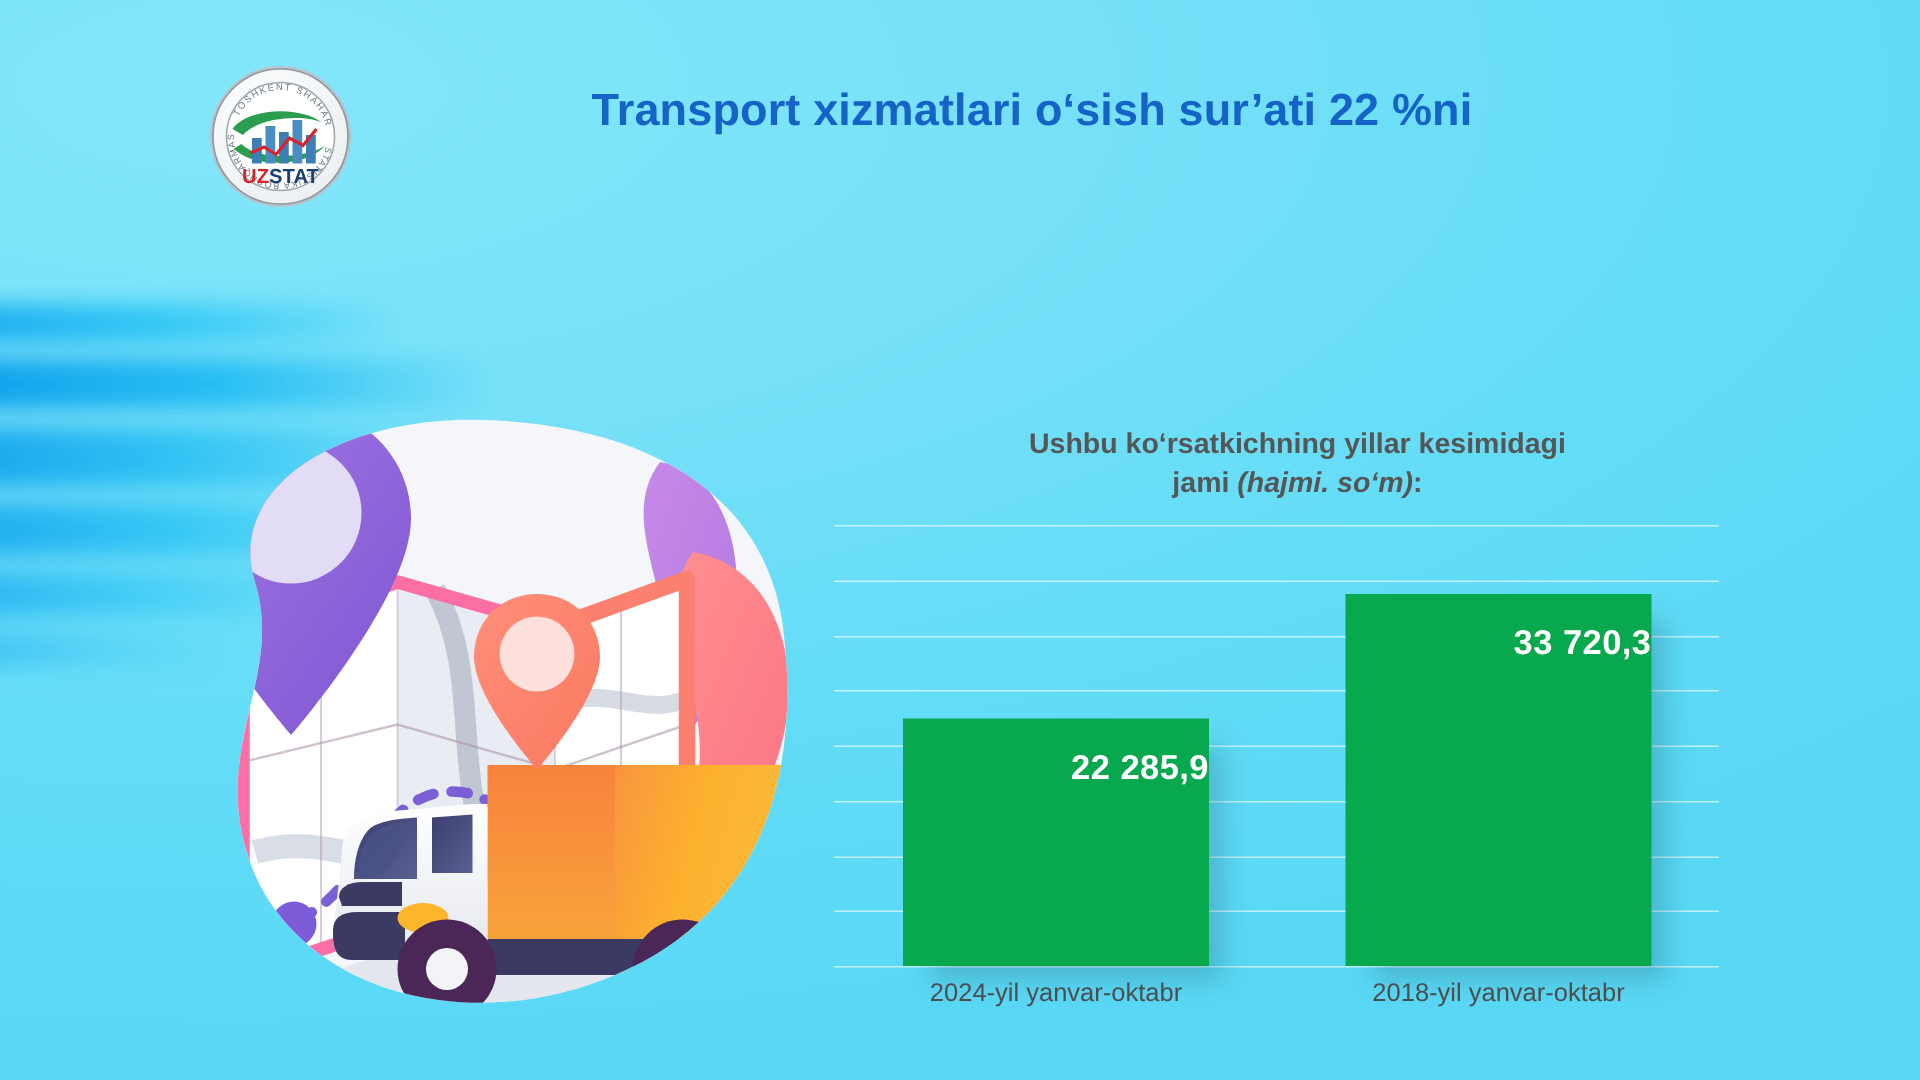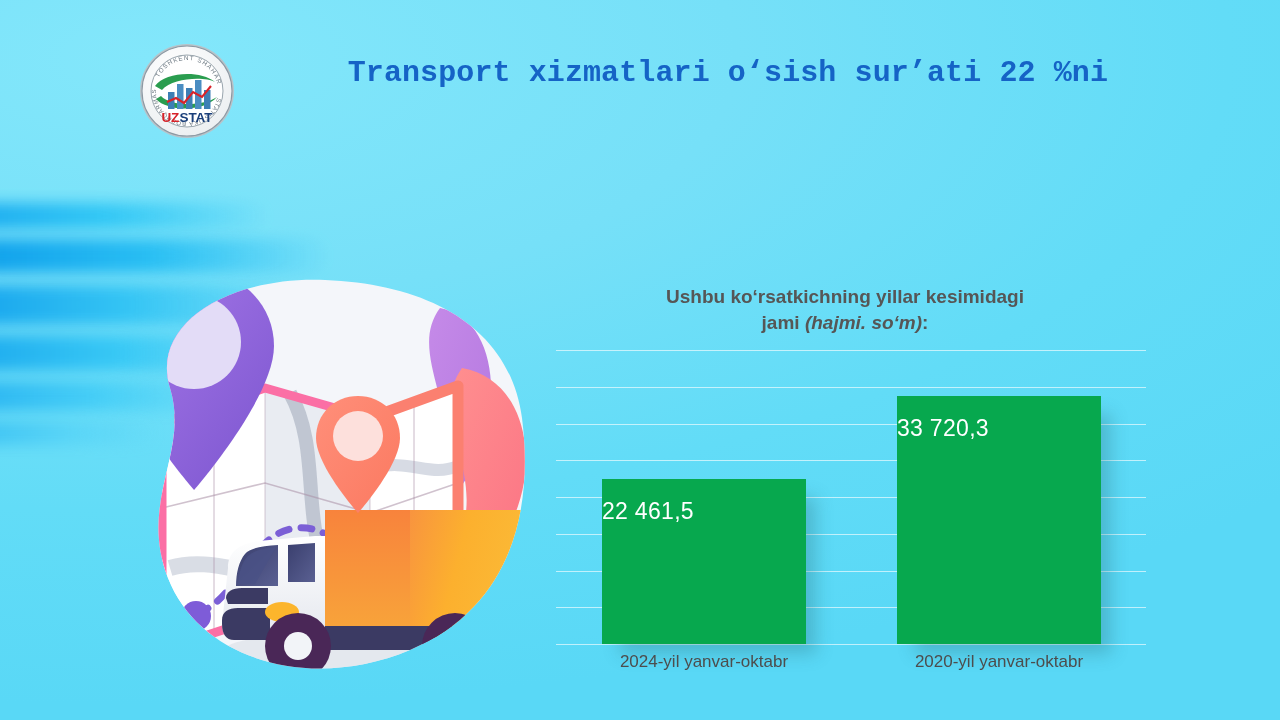--- a/index.html
+++ b/index.html
@@ -54,27 +54,26 @@
     width: 98px;
     height: 98px;
   }
 
   
   #title {
     position: absolute;
     left: 268px;
     top: 54px;
     width: 840px;
-    text-align: right;
+    text-align: center;
     font-size: 30px;
     font-weight: bold;
     line-height: 1.32;
     color: #1563c6;
     letter-spacing: .1px;
-    font-family: Liberation Mono, monospace;
   }
 
   
   #paragraph {
     position: absolute;
     left: 144px;
     top: 170px;
     width: 1004px;
     font-size: 23.5px;
     line-height: 1.42;
@@ -90,21 +89,21 @@
   
   #illustration {
     position: absolute;
     left: 110px;
     top: 268px;
     width: 450px;
     height: 410px;
   }
   #chart-title {
     position: absolute;
-    left: 590px;
+    left: 610px;
     top: 284px;
     width: 510px;
     text-align: center;
     font-size: 19px;
     font-weight: bold;
     line-height: 1.35;
     color: #565656;
   }
   #chart-title .unit { font-style: italic; }
 
@@ -139,23 +138,23 @@
     bottom: 0;
     left: 0;
     width: 100%;
     background: #07a84e;
     box-shadow: 14px 14px 16px -4px rgba(40,110,120,.30);
   }
   .bar-value {
     position: absolute;
     left: 0;
     width: 100%;
-    text-align: left;
+    text-align: right;
     font-size: 23px;
-    font-weight: normal;
+    font-weight: bold;
     color: #ffffff;
     letter-spacing: .3px;
   }
   .cat-label {
     position: absolute;
     text-align: center;
     font-size: 17px;
     font-weight: normal;
     color: #4d4d4d;
     top: 652px;
@@ -338,27 +337,27 @@
         <div class="gridline" style="top: 110px;"></div>
         <div class="gridline" style="top: 147px;"></div>
         <div class="gridline" style="top: 184px;"></div>
         <div class="gridline" style="top: 221px;"></div>
         <div class="gridline" style="top: 257px;"></div>
         <div class="gridline" style="top: 294px;"></div>
       </div>
     <div class="bars" id="bars">
         <div class="bar-slot" style="left: 46px; width: 204px;">
           <div class="bar" style="height: 165px; background: rgb(7, 168, 78);"></div>
-          <div class="bar-value" style="bottom: 119px;">22 461,5</div>
+          <div class="bar-value" style="bottom: 119px;">22 285,9</div>
         </div>
         <div class="bar-slot" style="left: 341px; width: 204px;">
           <div class="bar" style="height: 248px; background: rgb(7, 168, 78);"></div>
           <div class="bar-value" style="bottom: 202px;">33 720,3</div>
         </div>
       </div>
   </div>
 
   <div id="cat-labels">
       <div class="cat-label" style="left: 582px; width: 244px;">2024-yil yanvar-oktabr</div>
-      <div class="cat-label" style="left: 877px; width: 244px;">2020-yil yanvar-oktabr</div>
+      <div class="cat-label" style="left: 877px; width: 244px;">2018-yil yanvar-oktabr</div>
     </div>
 
 </div>
 
 </body></html>

